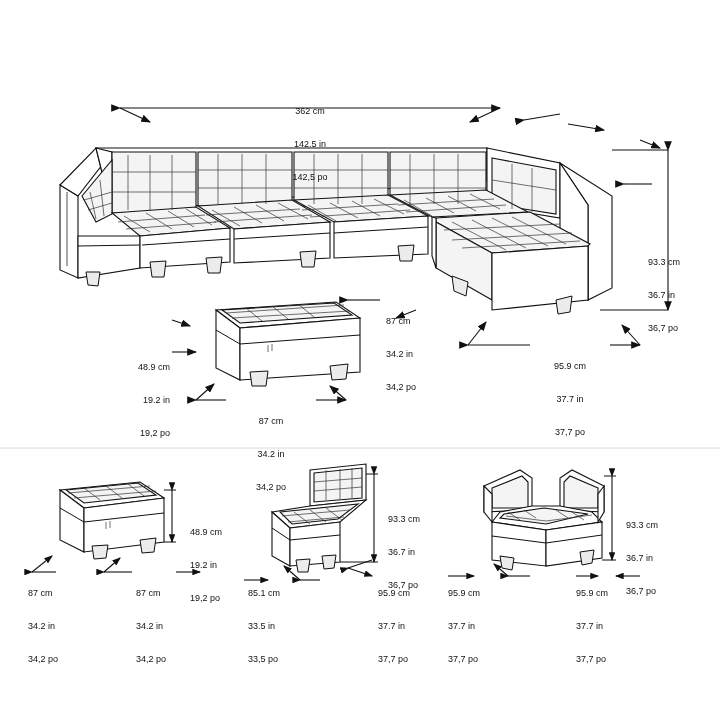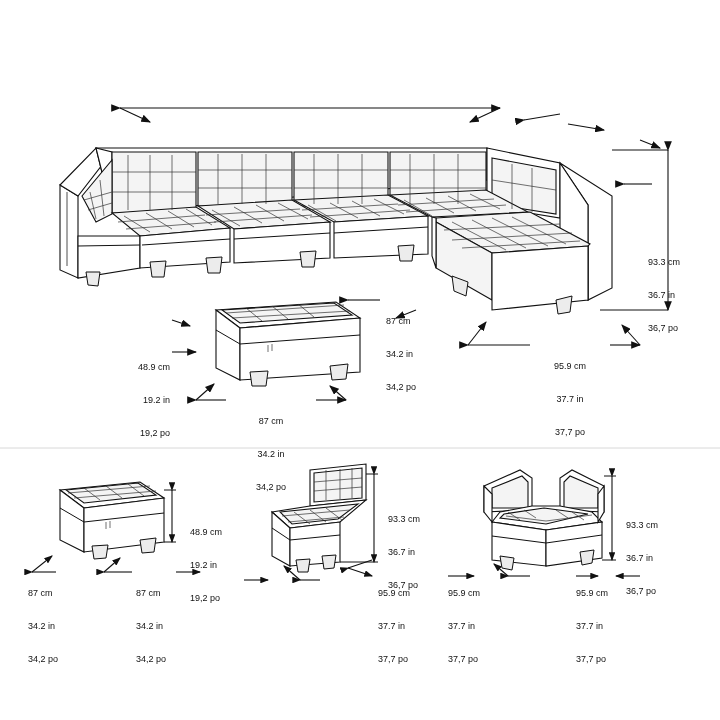--- a/index.html
+++ b/index.html
@@ -229,20 +229,25 @@
     <path class="ln2" d="M612 476 L612 560" marker-start="url(#ahs)" marker-end="url(#ahs)"></path>
     <path class="ln" d="M604 476 L616 476"></path>
     <path class="ln" d="M602 560 L616 560"></path>
     <path class="ln2" d="M448 576 L474 576" marker-end="url(#ahs)"></path>
     <path class="ln2" d="M508 576 L530 576" marker-start="url(#ahs)"></path>
     <path class="ln2" d="M508 576 L494 564" marker-end="url(#ahs)"></path>
     <path class="ln2" d="M576 576 L598 576" marker-end="url(#ahs)"></path>
     <path class="ln2" d="M640 576 L616 576" marker-end="url(#ahs)"></path>
   </svg>
 
+  <div class="dim c" style="left:258px;top:84px;width:104px;">
+    <div>362 cm</div>
+    <div>142.5 in</div>
+    <div>142,5 po</div>
+  </div>
 
 
   <div class="dim l" style="left:648px;top:235px;width:70px;">
     <div>93.3 cm</div>
     <div>36.7 in</div>
     <div>36,7 po</div>
   </div>
 
   <div class="dim c" style="left:528px;top:339px;width:84px;">
     <div>95.9 cm</div>
@@ -287,20 +292,25 @@
   <div class="dim l" style="left:388px;top:492px;width:66px;">
     <div>93.3 cm</div>
     <div>36.7 in</div>
     <div>36,7 po</div>
   </div>
   <div class="dim l" style="left:378px;top:566px;width:62px;">
     <div>95.9 cm</div>
     <div>37.7 in</div>
     <div>37,7 po</div>
   </div>
+  <div class="dim l" style="left:248px;top:566px;width:62px;">
+    <div>85.1 cm</div>
+    <div>33.5 in</div>
+    <div>33,5 po</div>
+  </div>
 
   <div class="dim l" style="left:626px;top:498px;width:66px;">
     <div>93.3 cm</div>
     <div>36.7 in</div>
     <div>36,7 po</div>
   </div>
   <div class="dim l" style="left:448px;top:566px;width:62px;">
     <div>95.9 cm</div>
     <div>37.7 in</div>
     <div>37,7 po</div>

